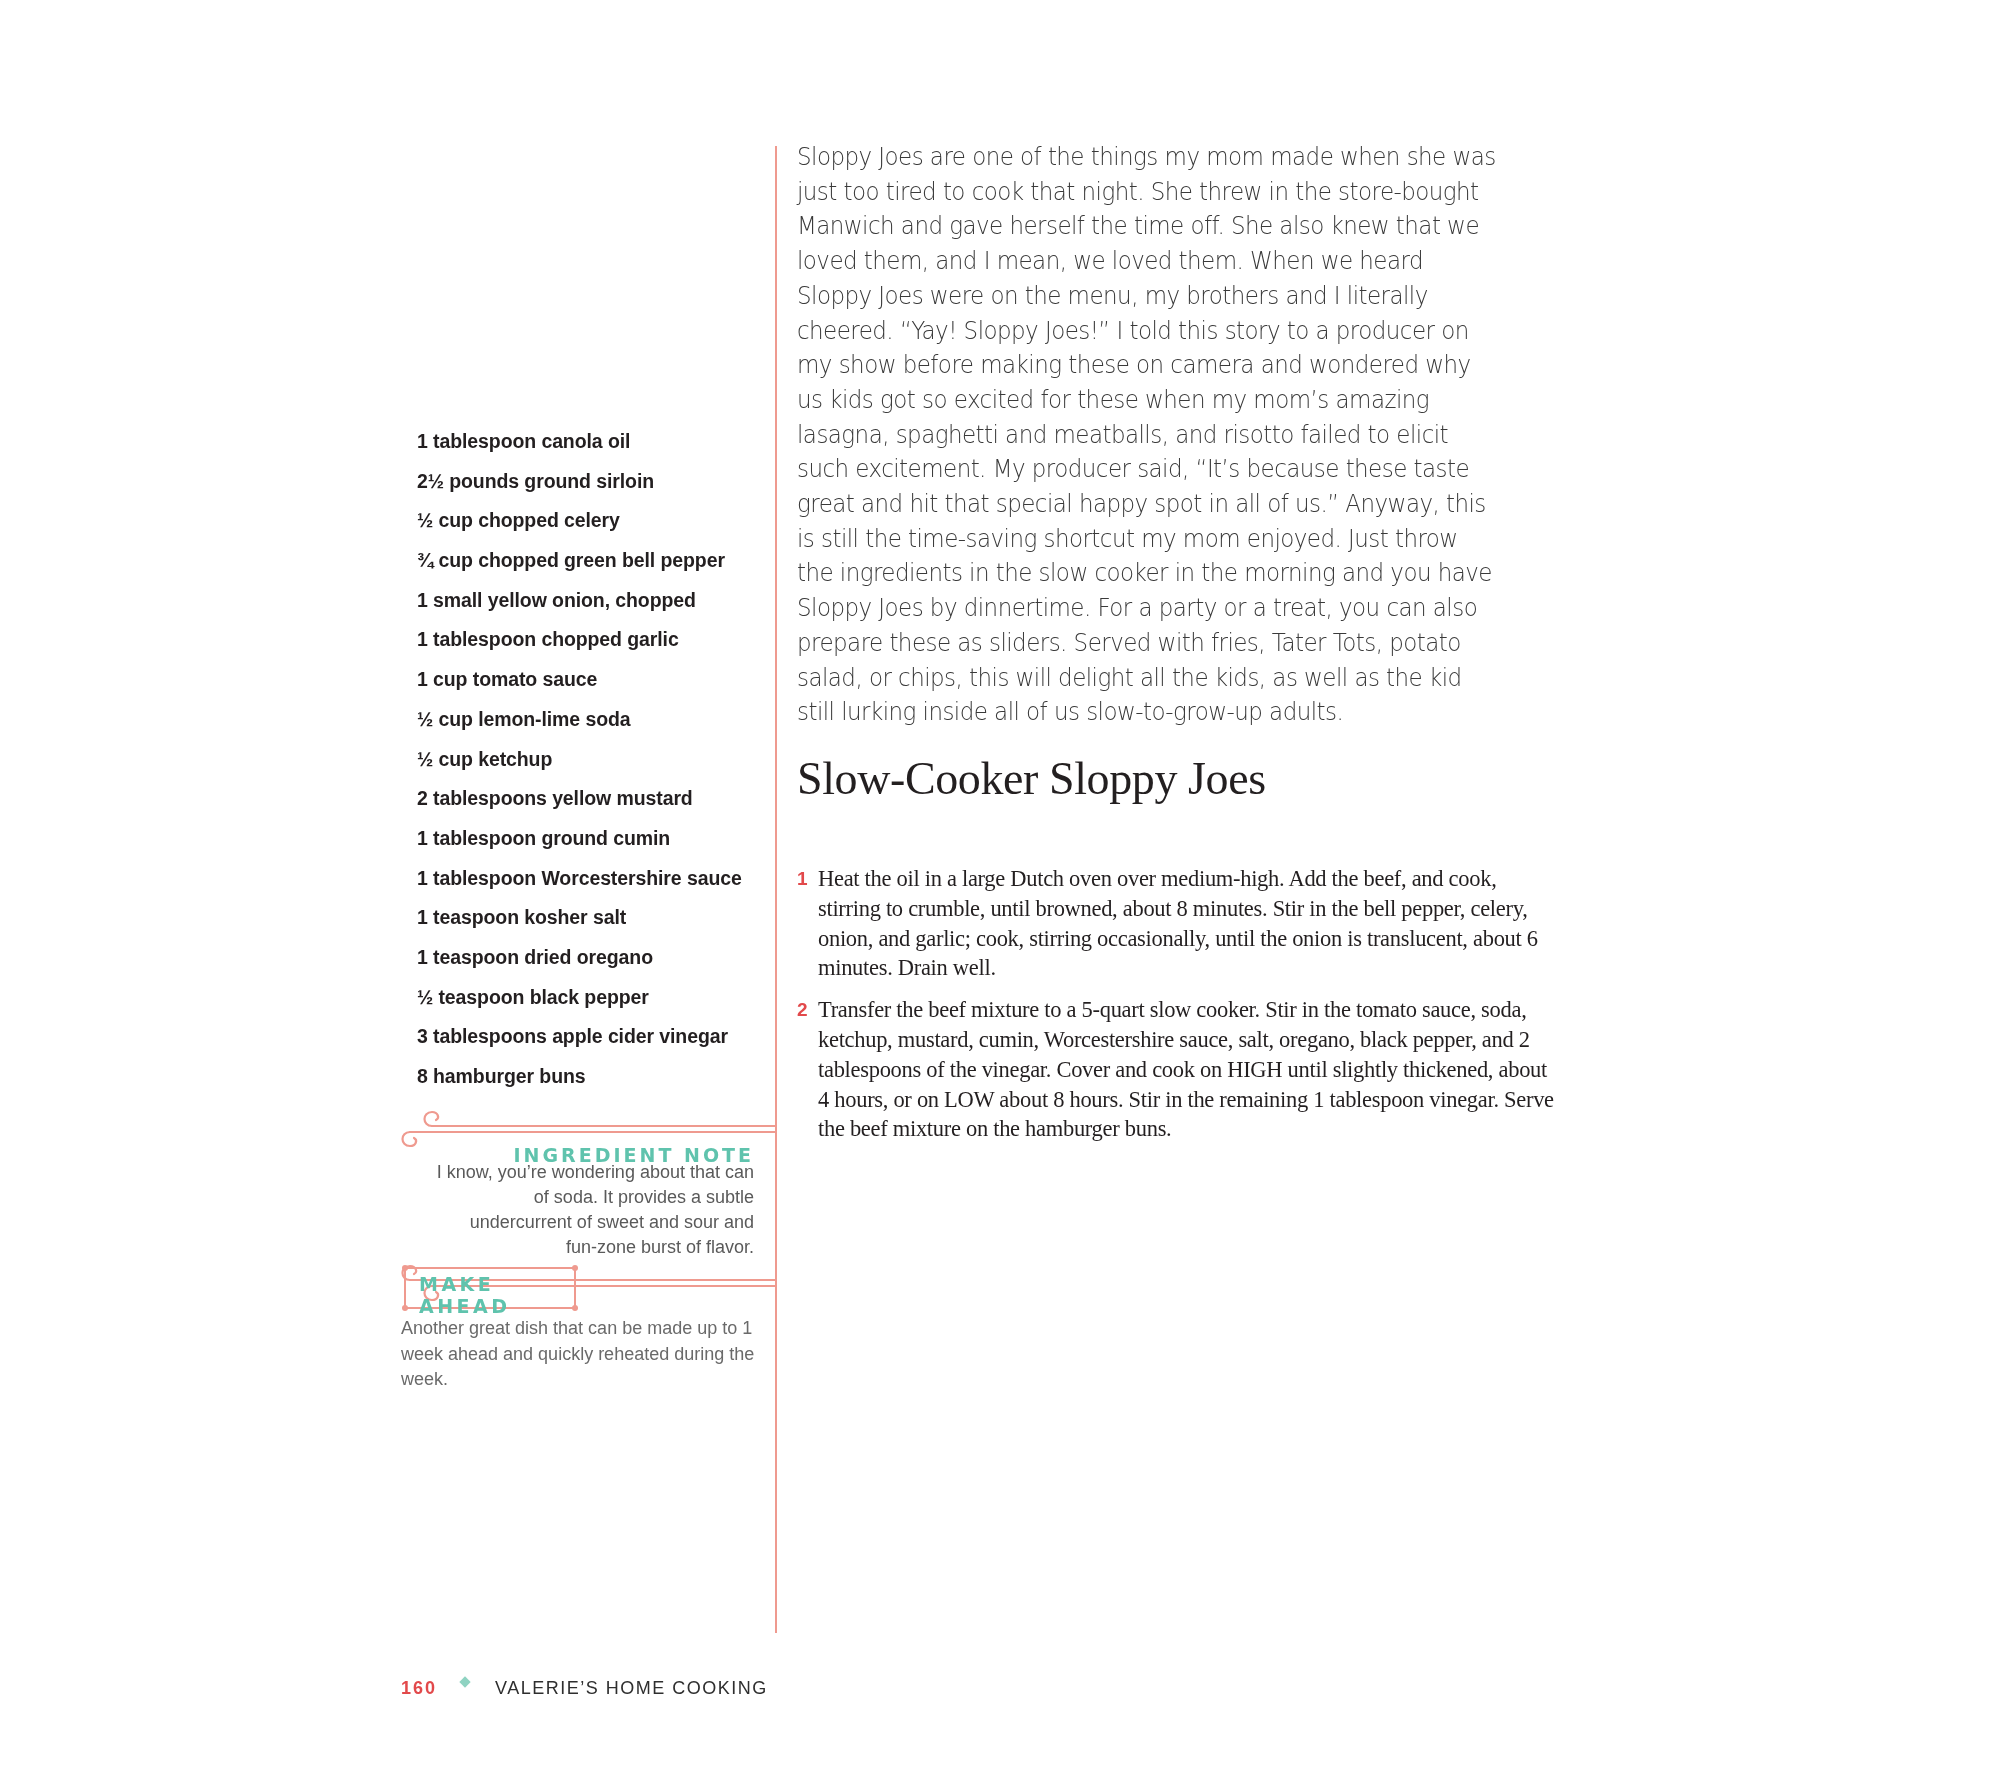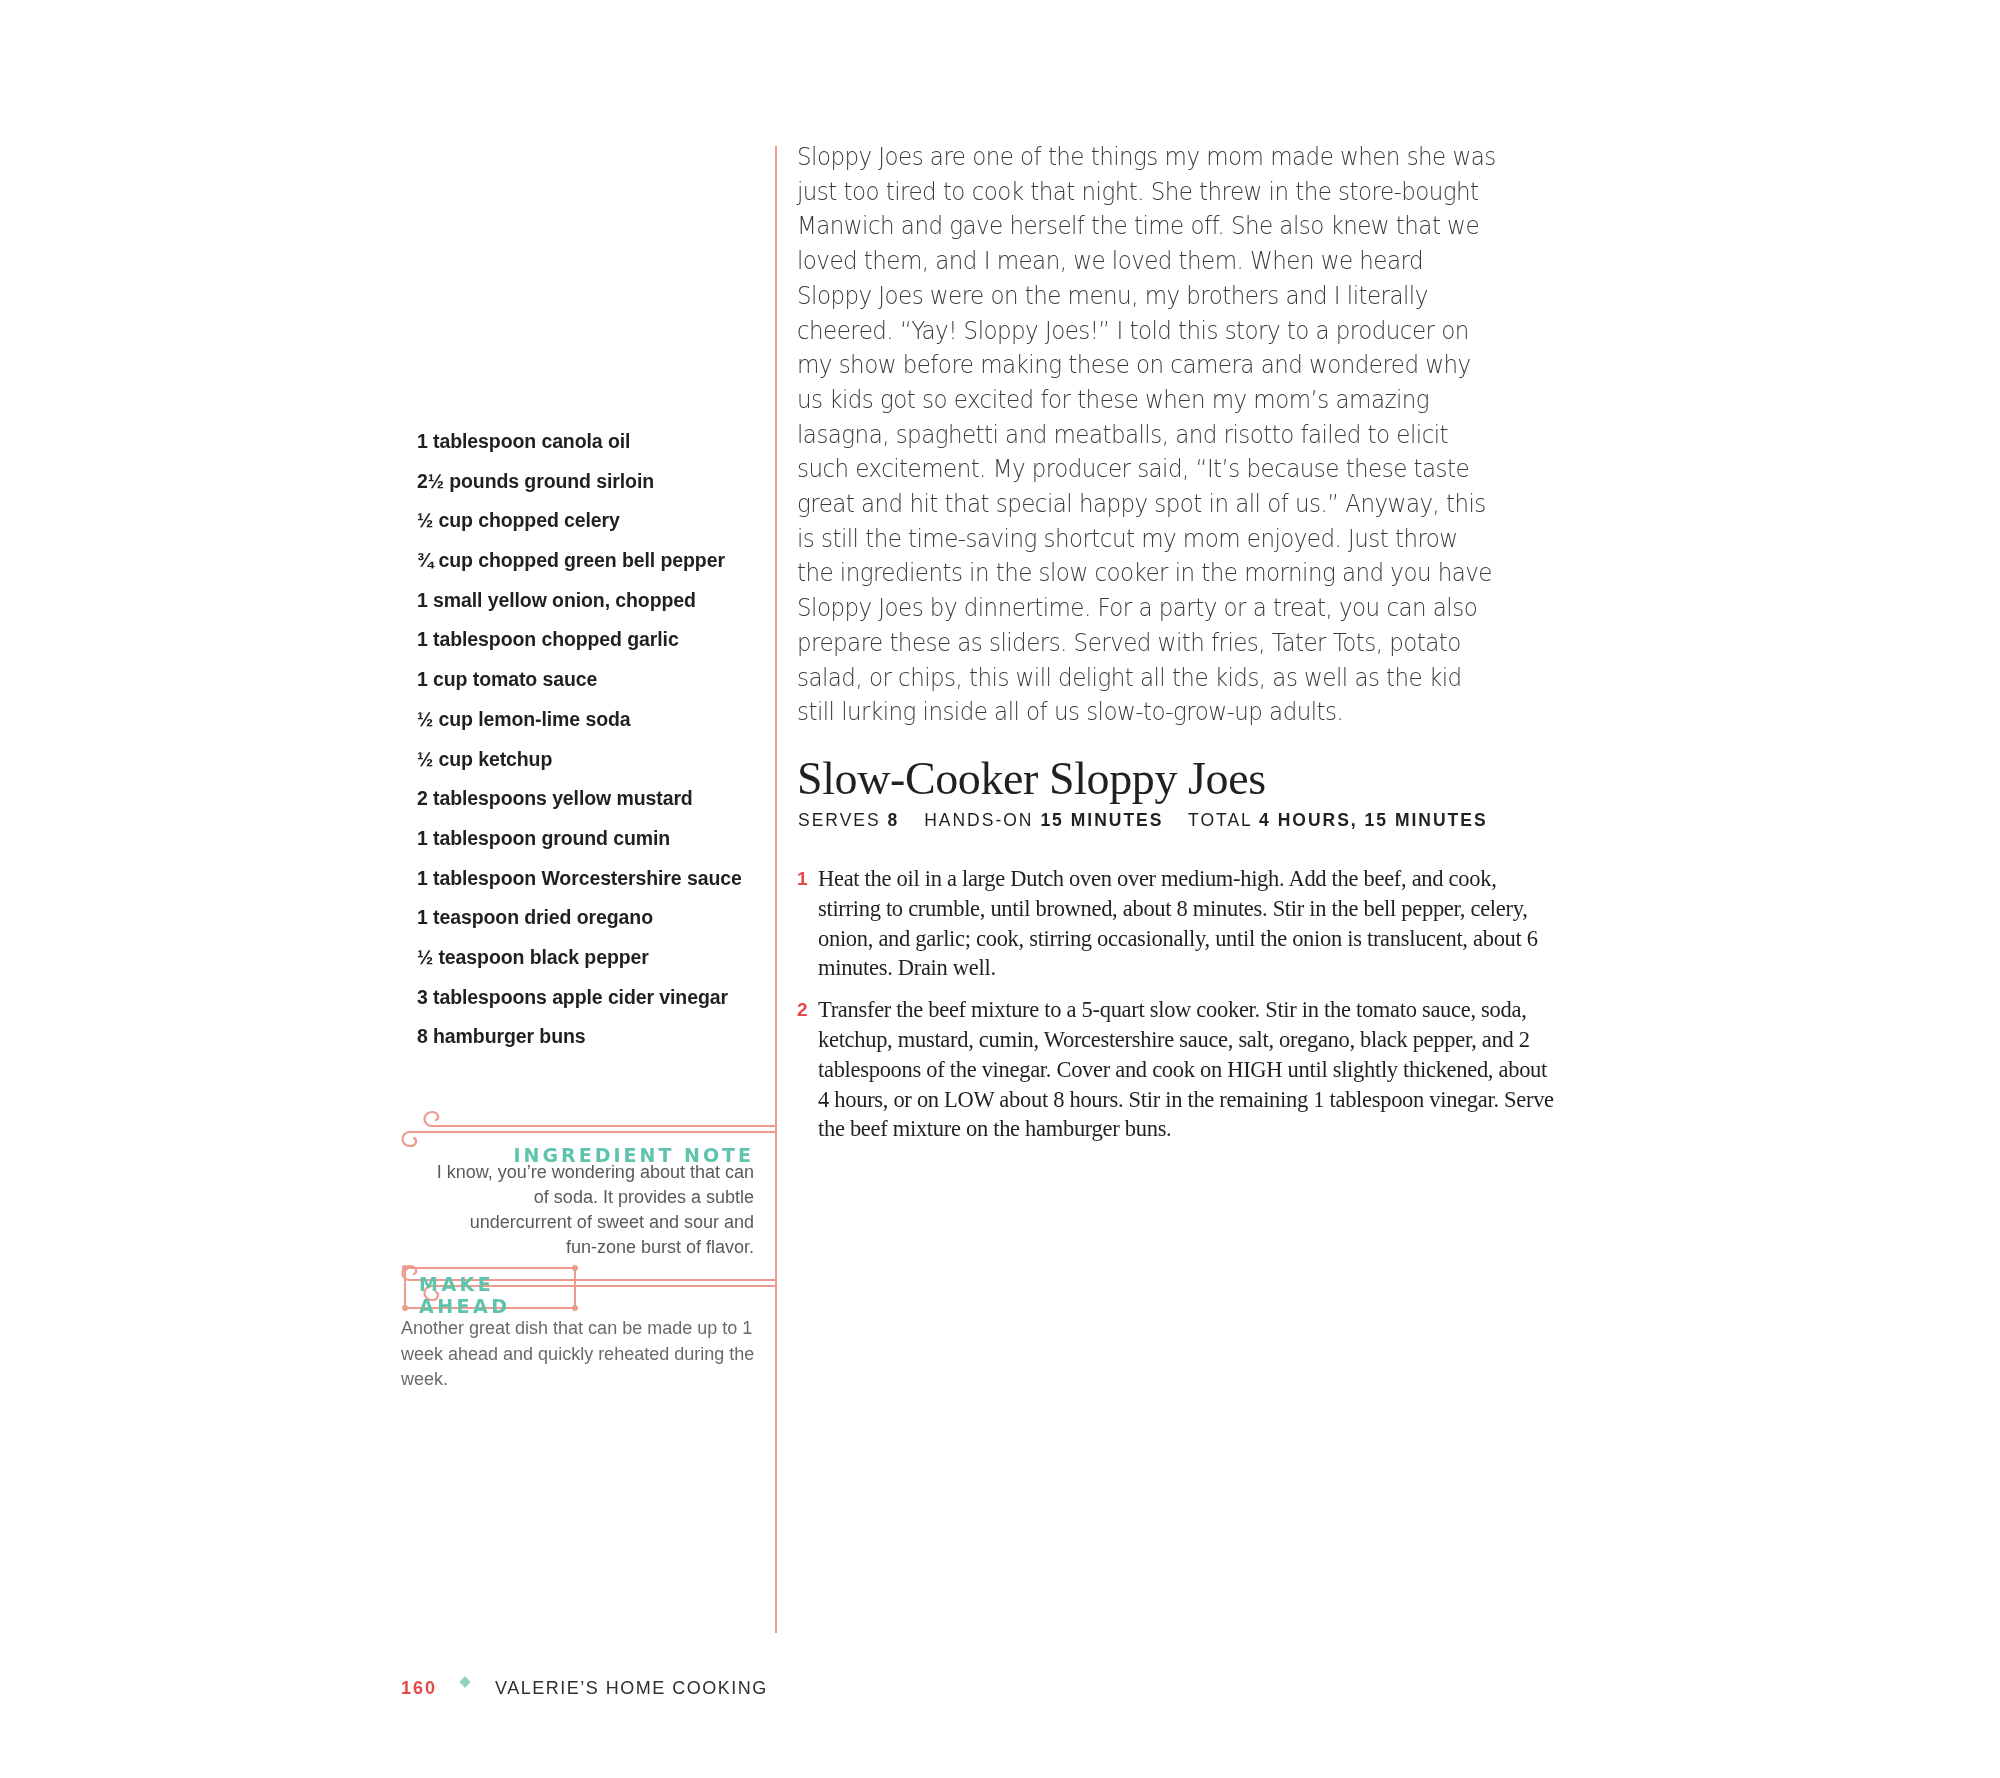--- a/index.html
+++ b/index.html
@@ -60,20 +60,21 @@
     <li>½ cup chopped celery</li>
     <li>¾ cup chopped green bell pepper</li>
     <li>1 small yellow onion, chopped</li>
     <li>1 tablespoon chopped garlic</li>
     <li>1 cup tomato sauce</li>
     <li>½ cup lemon-lime soda</li>
     <li>½ cup ketchup</li>
     <li>2 tablespoons yellow mustard</li>
     <li>1 tablespoon ground cumin</li>
     <li>1 tablespoon Worcestershire sauce</li>
+    <li>1 teaspoon kosher salt</li>
     <li>1 teaspoon dried oregano</li>
     <li>½ teaspoon black pepper</li>
     <li>3 tablespoons apple cider vinegar</li>
     <li>8 hamburger buns</li>
   </ul>
 
   <div class="note">
     <svg width="378" height="210" viewBox="0 0 378 210">
       <g fill="none" stroke="#ef9a8f" stroke-width="2.2" stroke-linecap="round">
 
@@ -111,28 +112,20 @@
     </div>
     <div class="make-ahead-body">Another great dish that can be made up to 1 week ahead and quickly reheated during the week.</div>
   </div>
 
   <div class="intro">
     <p>Sloppy Joes are one of the things my mom made when she was just too tired to cook that night. She threw in the store-bought Manwich and gave herself the time off. She also knew that we loved them, and I mean, we loved them. When we heard Sloppy Joes were on the menu, my brothers and I literally cheered. “Yay! Sloppy Joes!” I told this story to a producer on my show before making these on camera and wondered why us kids got so excited for these when my mom’s amazing lasagna, spaghetti and meatballs, and risotto failed to elicit such excitement. My producer said, “It’s because these taste great and hit that special happy spot in all of us.” Anyway, this is still the time-saving shortcut my mom enjoyed. Just throw the ingredients in the slow cooker in the morning and you have Sloppy Joes by dinnertime. For a party or a treat, you can also prepare these as sliders. Served with fries, Tater Tots, potato salad, or chips, this will delight all the kids, as well as the kid still lurking inside all of us slow-to-grow-up adults.</p>
   </div>
 
   <h1 class="title">Slow-Cooker Sloppy Joes</h1>
 
-  <div class="meta">
-    <span class="label">SERVES</span>
-    <span class="value">8</span>
-    <span class="label">HANDS-ON</span>
-    <span class="value">15 MINUTES</span>
-    <span class="label">TOTAL</span>
-    <span class="value">4 HOURS, 15 MINUTES</span>
-  </div>
 
   <ol class="steps">
     <li>
       <span class="num">1</span>
       <span>Heat the oil in a large Dutch oven over medium-high. Add the beef, and cook, stirring to crumble, until browned, about 8 minutes. Stir in the bell pepper, celery, onion, and garlic; cook, stirring occasionally, until the onion is translucent, about 6 minutes. Drain well.</span>
     </li>
     <li>
       <span class="num">2</span>
       <span>Transfer the beef mixture to a 5-quart slow cooker. Stir in the tomato sauce, soda, ketchup, mustard, cumin, Worcestershire sauce, salt, oregano, black pepper, and 2 tablespoons of the vinegar. Cover and cook on HIGH until slightly thickened, about 4 hours, or on LOW about 8 hours. Stir in the remaining 1 tablespoon vinegar. Serve the beef mixture on the hamburger buns.</span>
     </li>

